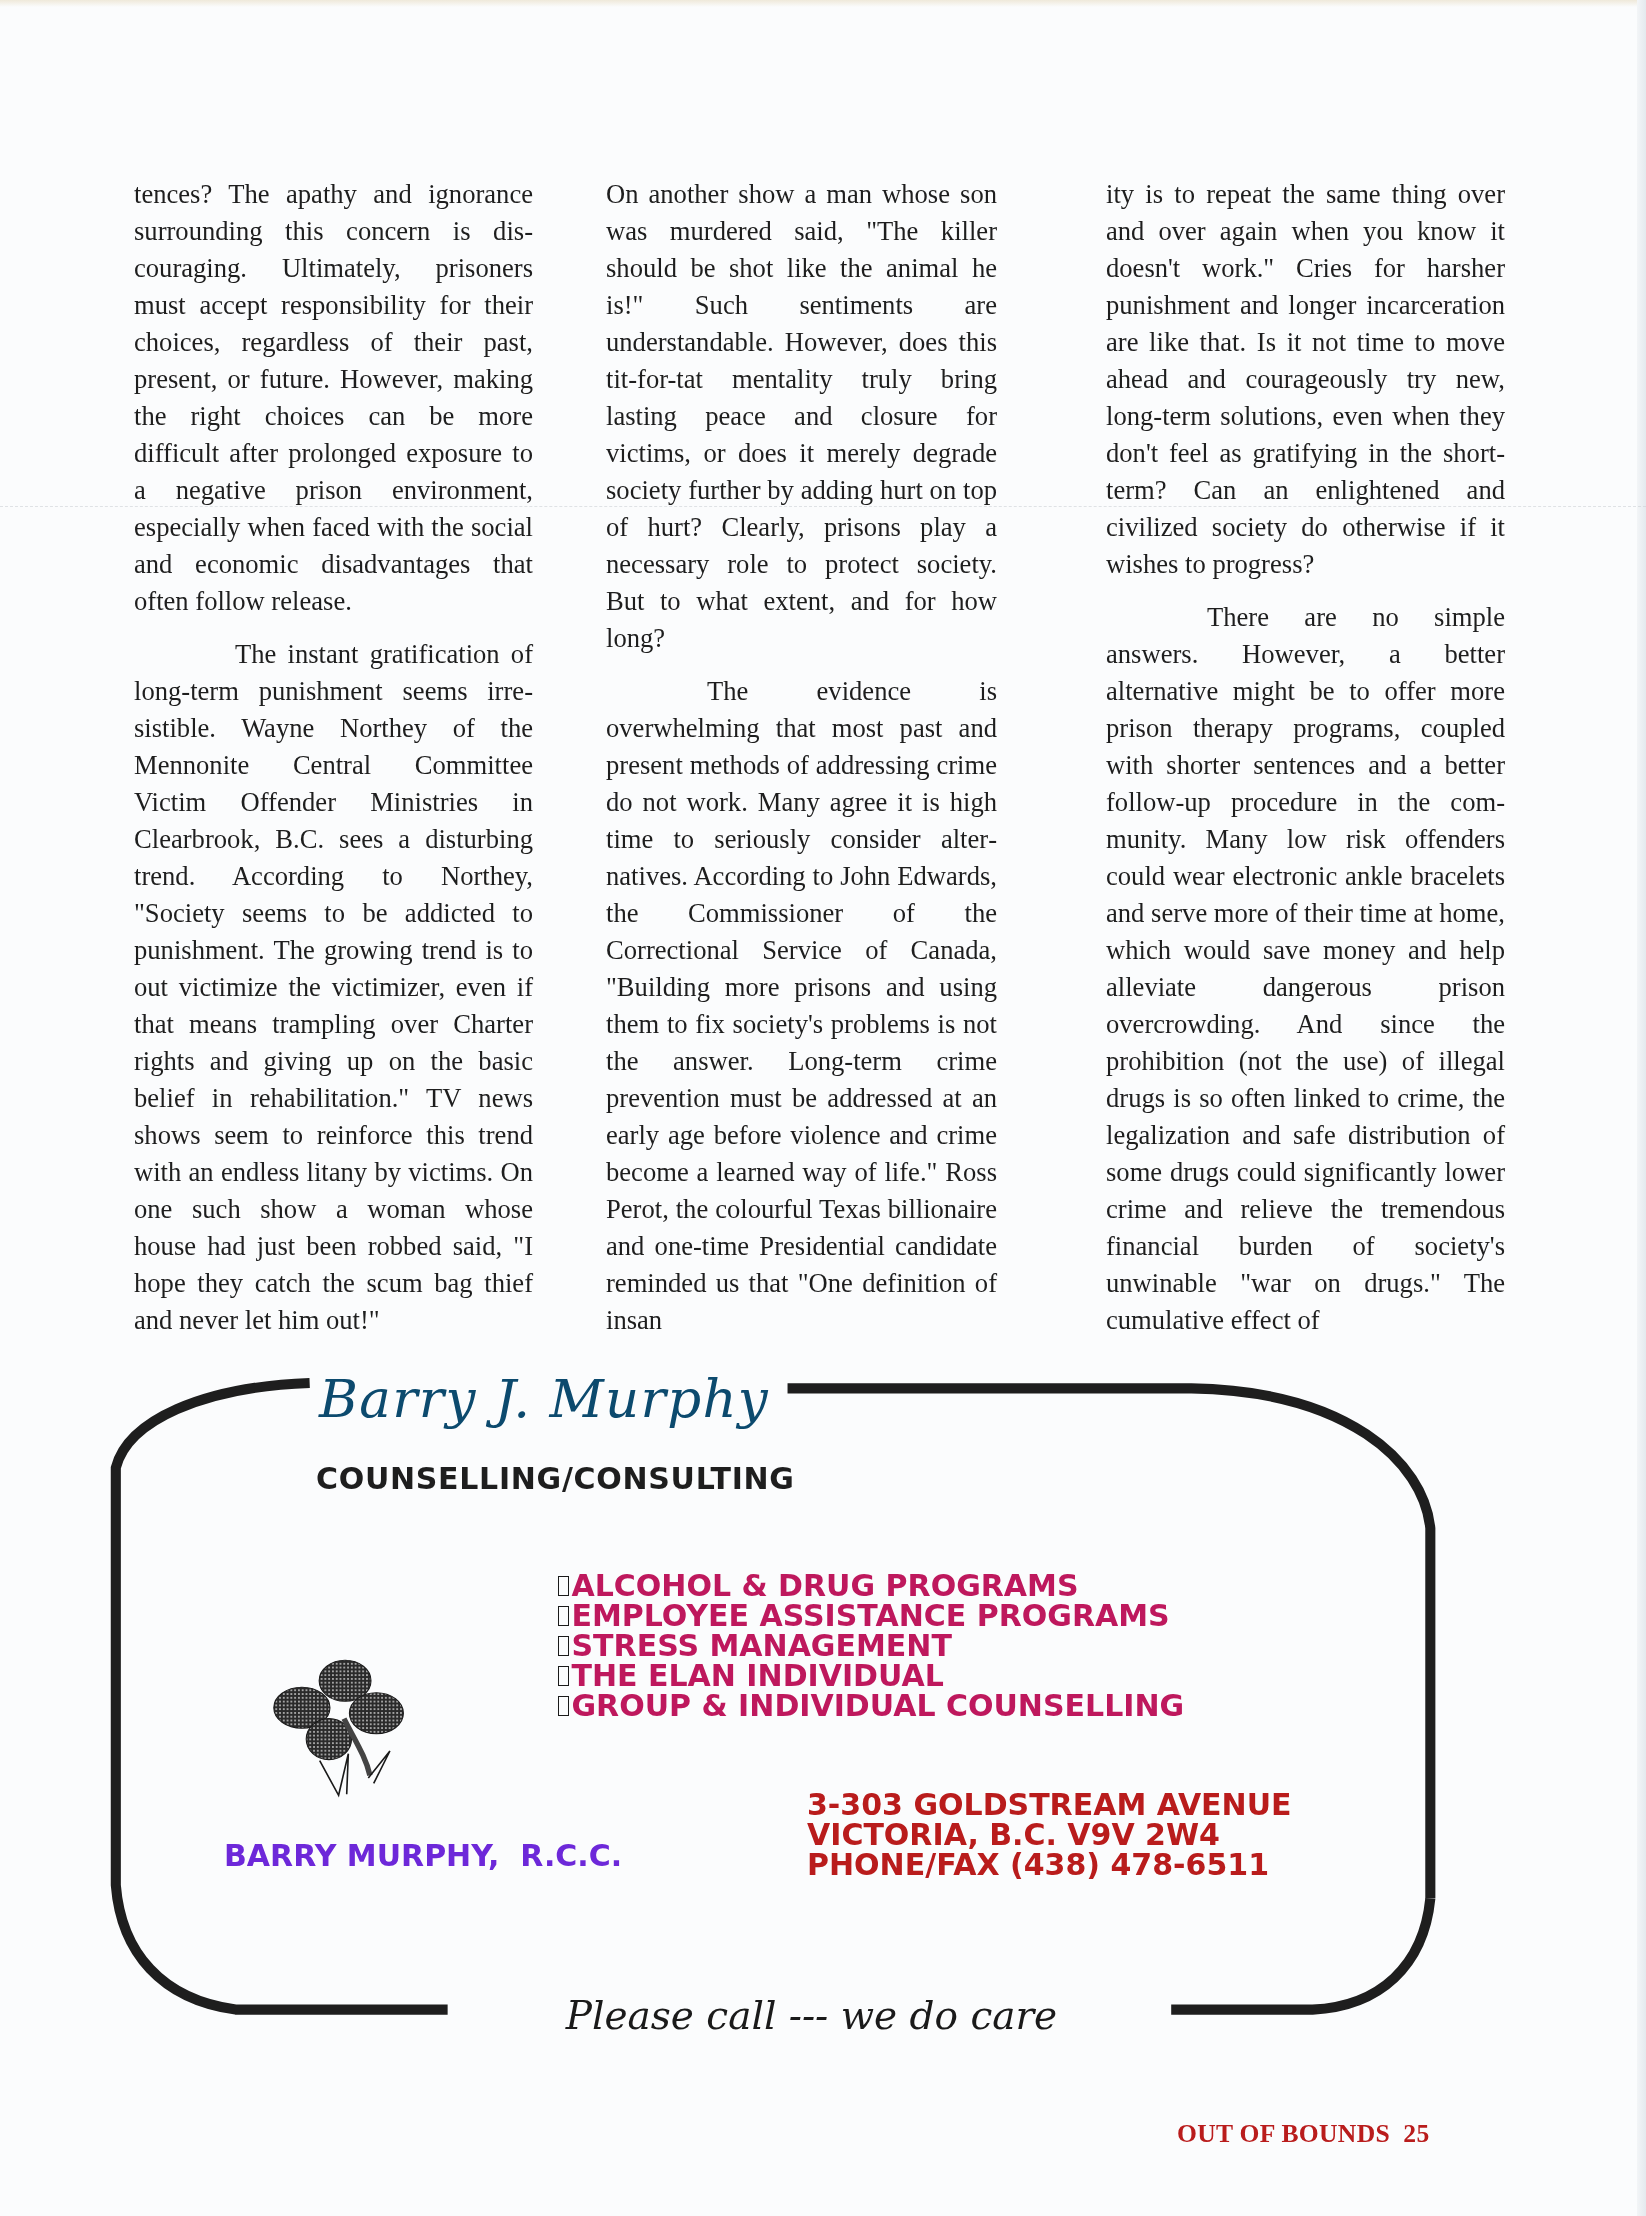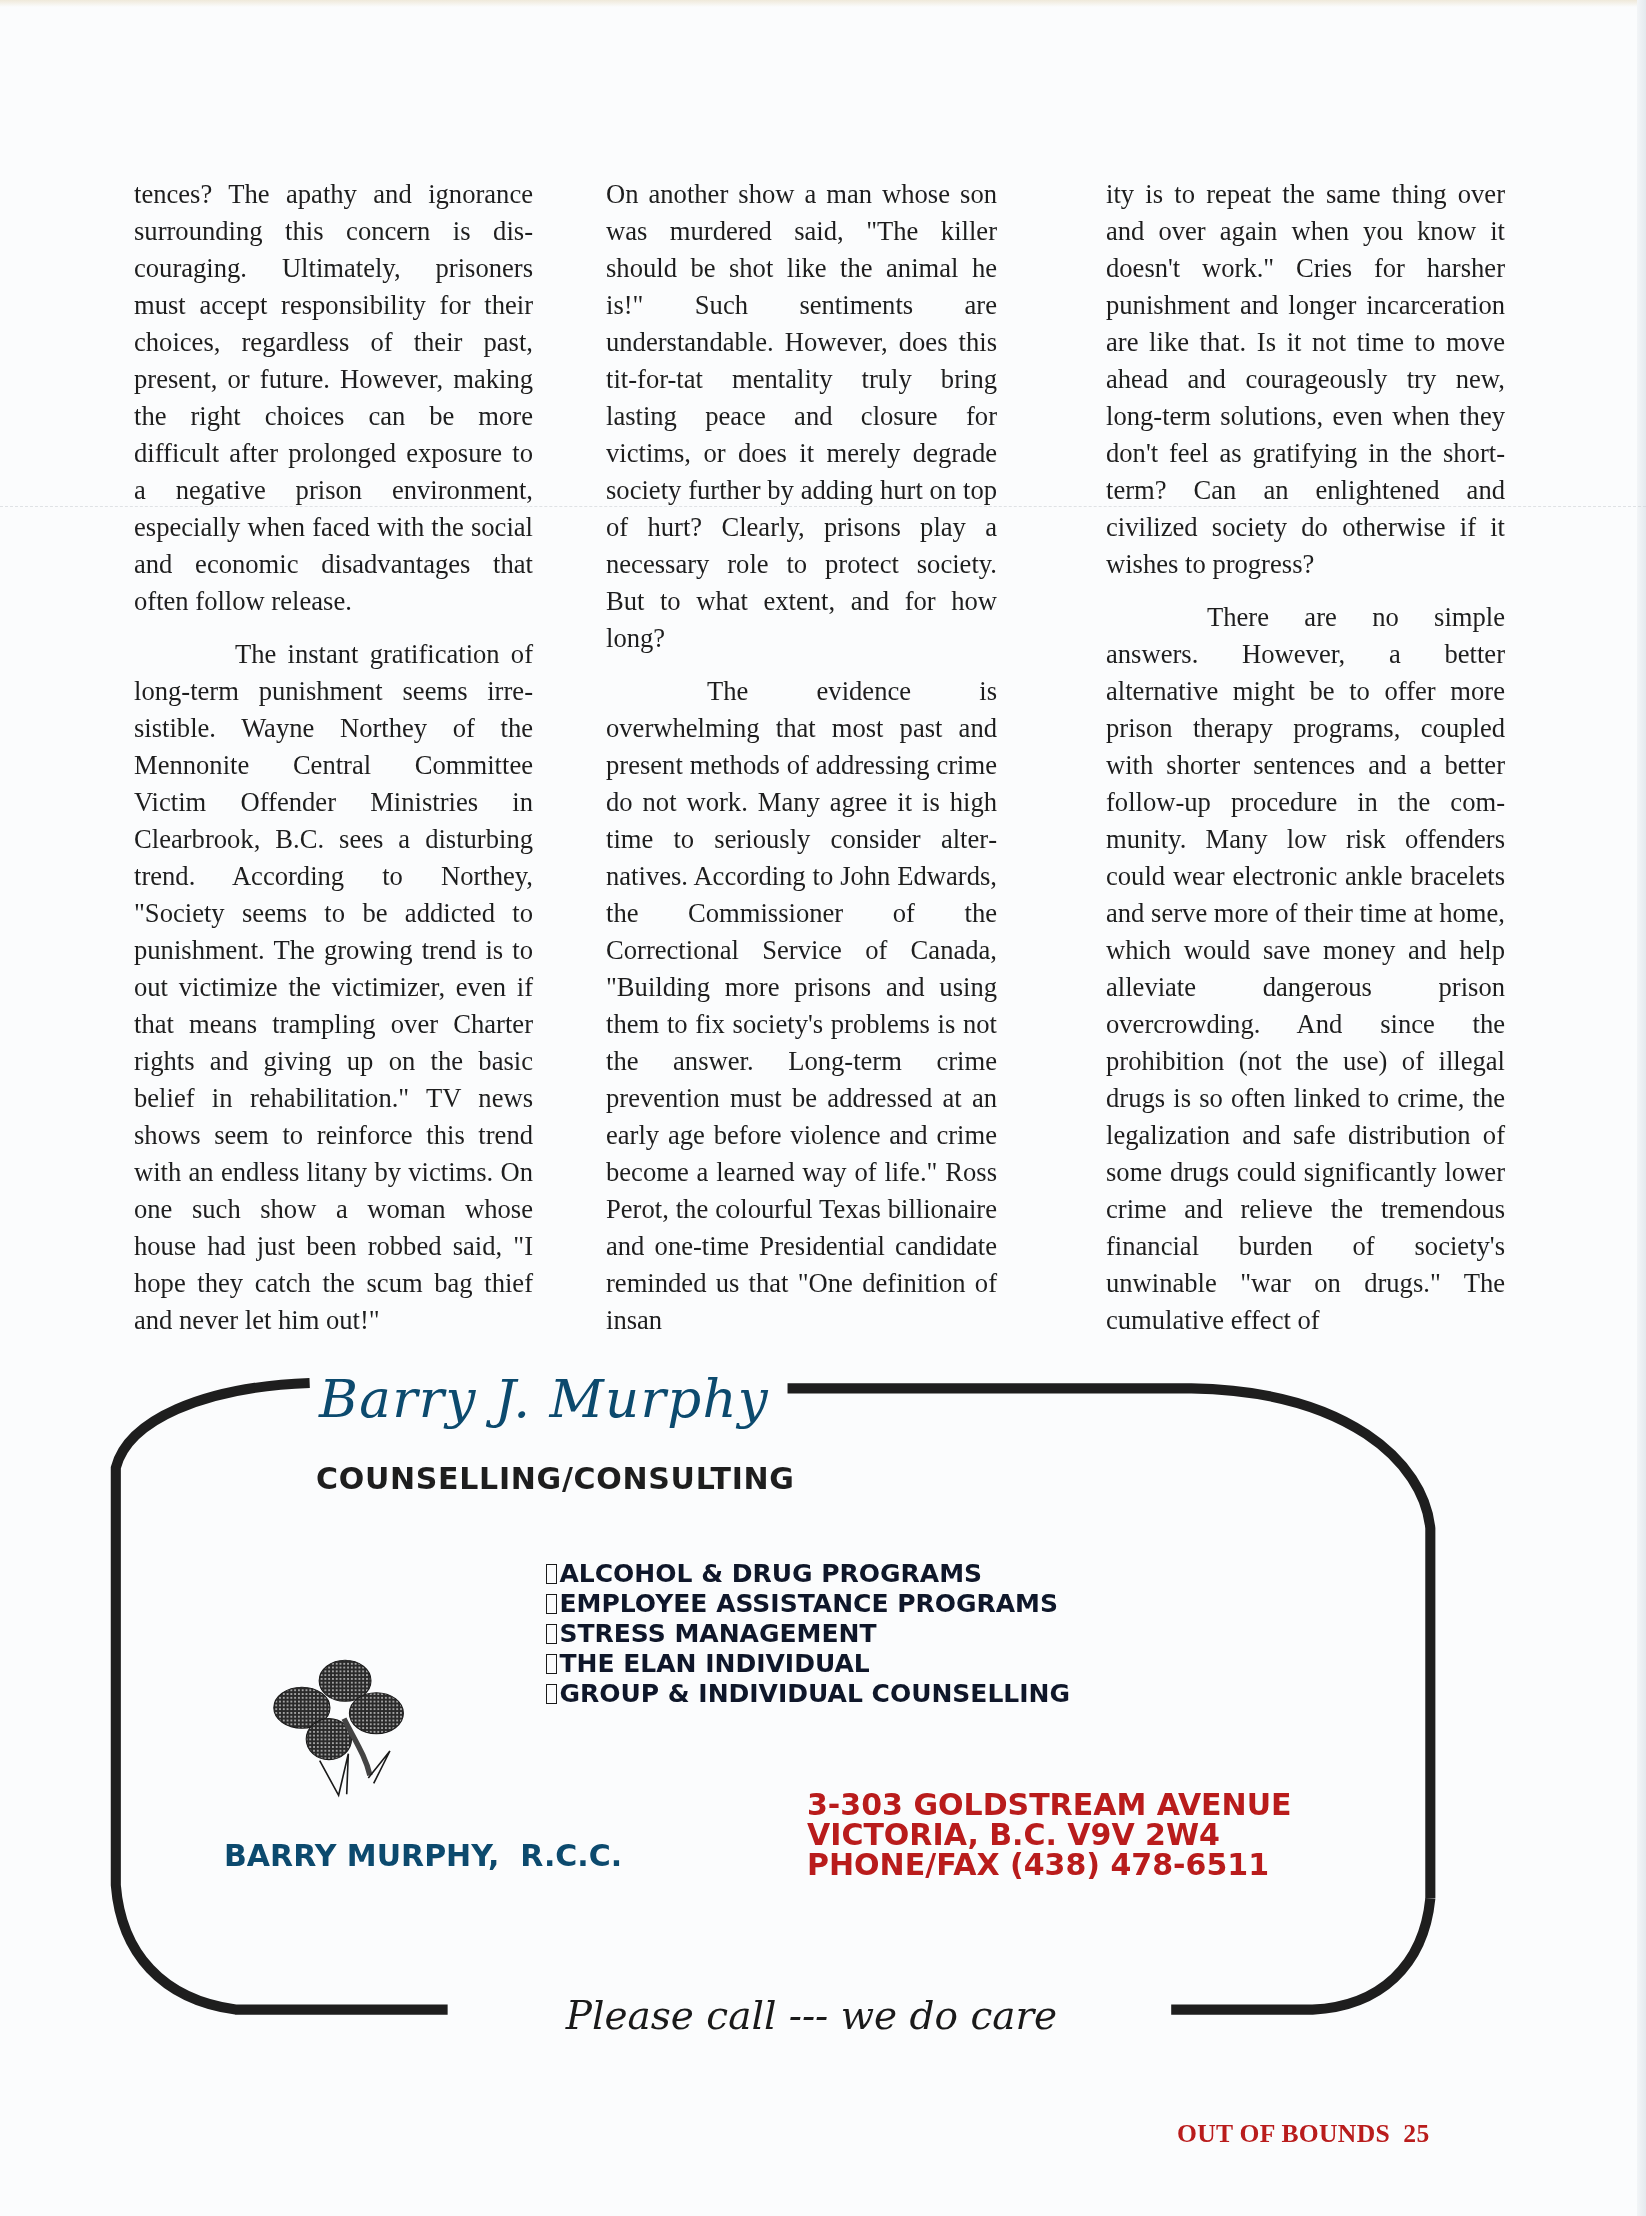--- a/index.html
+++ b/index.html
@@ -48,34 +48,34 @@
     position: absolute; left: 218px; top: 8px;
     font-family: "DejaVu Serif", "Liberation Serif", serif;
     font-style: italic; font-size: 53px; letter-spacing: 1.3px; color: #0c4a6e;
   }
   .ad-subtitle {
     position: absolute; left: 215px; top: 101px;
     font-family: "DejaVu Sans", "Liberation Sans", sans-serif;
     font-weight: bold; font-size: 30px; letter-spacing: 0.7px; color: #1e1e1e;
   }
   .ad-services {
-    position: absolute; left: 441px; top: 195px; margin: 4px; padding: 0; list-style: none;
+    position: absolute; left: 441px; top: 195px; margin: 16px; padding: 0; list-style: none;
     font-family: "DejaVu Sans", "Liberation Sans", sans-serif;
-    font-weight: bold; font-size: 25px; line-height: 30px; color: #0f172a;
+    font-weight: bold; font-size: 30px; line-height: 30px; color: #be185d;
   }
   .ad-services li { display: flex; align-items: center; white-space: nowrap; }
   .box-icon {
     display: inline-block; width: 10.8px; height: 20px; border: 1.7px solid #1a1a1a;
     margin-right: 2.7px; box-sizing: border-box;
   }
   .clover { position: absolute; left: 162px; top: 283px; width: 162px; height: 162px; }
   .ad-person {
     position: absolute; left: 123px; top: 478px;
     font-family: "DejaVu Sans", "Liberation Sans", sans-serif;
-    font-weight: bold; font-size: 30px; color: #0c4a6e; white-space: pre;
+    font-weight: bold; font-size: 30px; color: #6d28d9; white-space: pre;
   }
   .ad-address {
     position: absolute; left: 706px; top: 430px;
     font-family: "DejaVu Sans", "Liberation Sans", sans-serif;
     font-weight: bold; font-size: 30px; line-height: 30px; color: #b91c1c;
   }
   .ad-tagline {
     position: absolute; left: 364px; top: 633px; width: 693px; text-align: center;
     font-family: "DejaVu Serif", "Liberation Serif", serif;
     font-style: italic; font-size: 39px; color: #1a1a1a;

